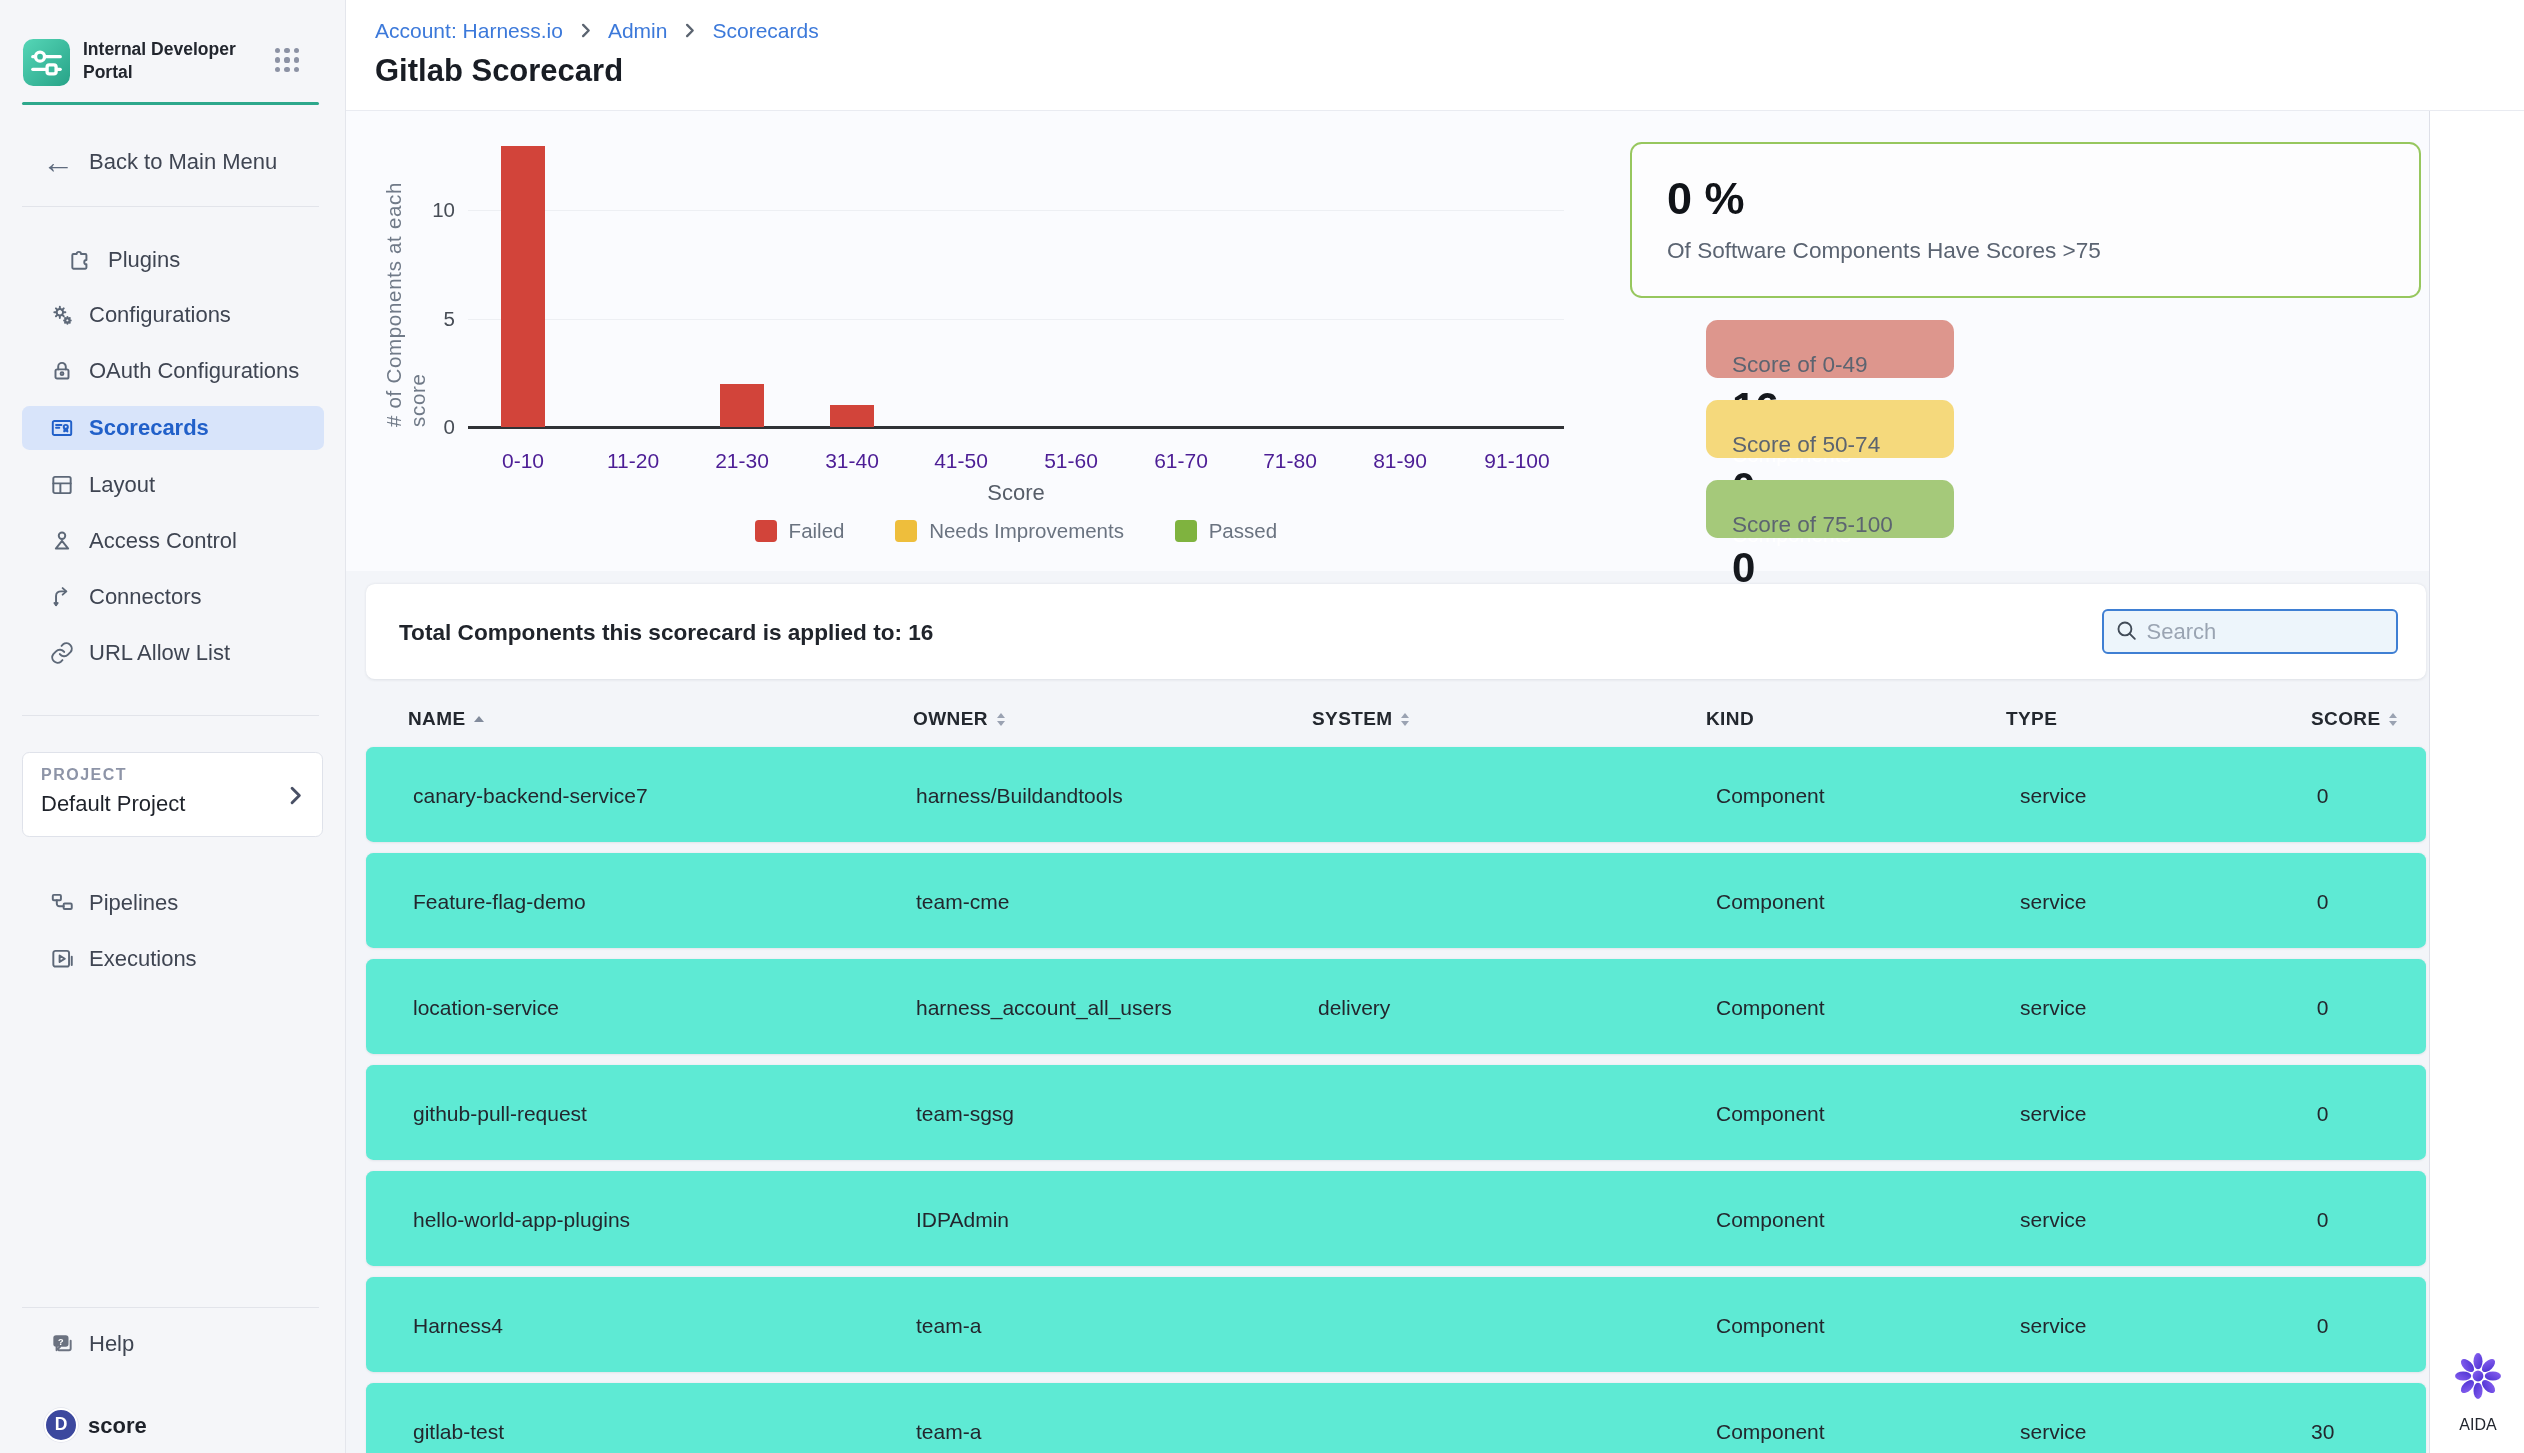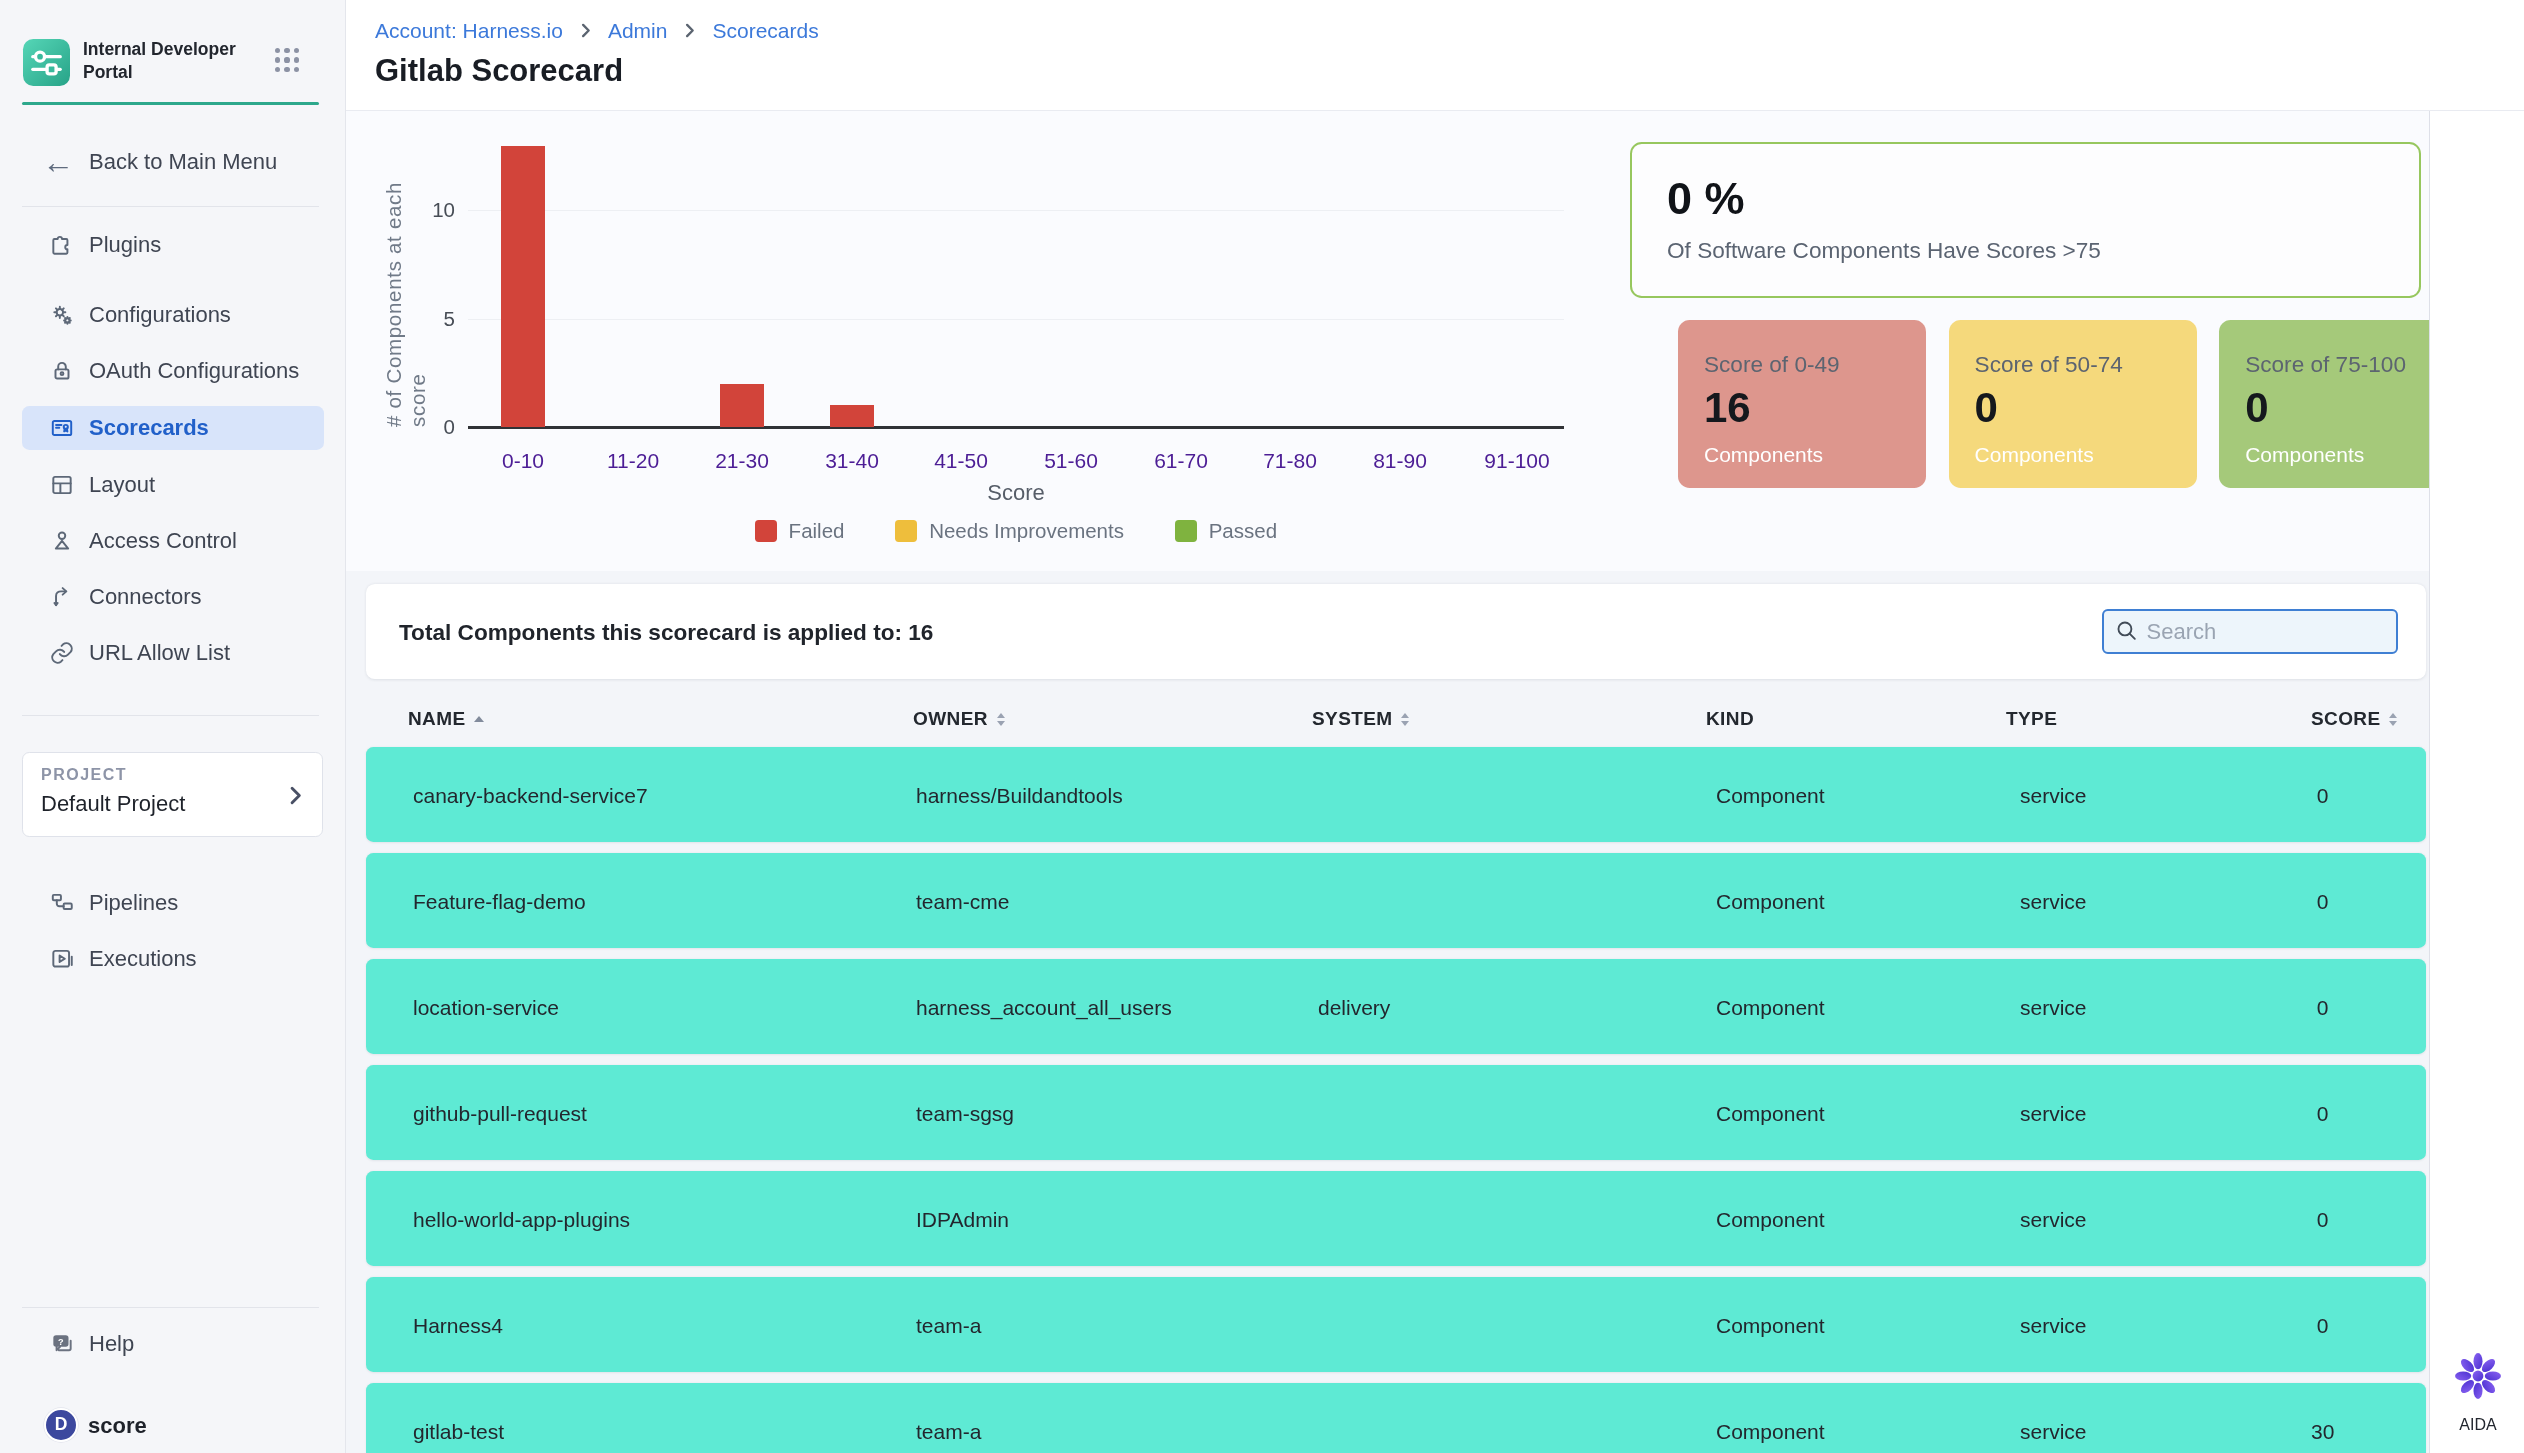--- a/index.html
+++ b/index.html
@@ -64,21 +64,21 @@
   .legend { position:absolute; left:122px; top:408px; width:1096px; display:flex; justify-content:center; gap:51px; }
   .legend-item { display:flex; align-items:center; gap:11.7px; }
   .legend-swatch { width:22px; height:22px; border-radius:3.7px; }
   .legend-text { font-size:20.5px; color:#6a7380; }
 
   
   .pct-card { position:absolute; left:1284px; top:31px; width:791px; height:156px; background:#fdfdfe;
               border:2.2px solid #97c75e; border-radius:11.7px; }
   .pct-value { position:absolute; left:35px; top:29px; font-size:45px; font-weight:bold; color:#101318; }
   .pct-caption { position:absolute; left:35px; top:94px; font-size:22.6px; color:#5b6472; }
-  .stat-cards { position:absolute; left:1332px; top:209px; width:791px; height:218px; display:flex; gap:22.6px; }
+  .stat-cards { position:absolute; left:1360px; top:209px; width:791px; height:218px; display:flex; gap:22.6px;flex-direction:column; }
   .stat-card { position:relative; width:248px; height:168px; border-radius:11.7px; }
   .stat-label { position:absolute; left:26px; top:32px; font-size:22.6px; color:#5c6470; }
   .stat-value { position:absolute; left:26px; top:64px; font-size:42px; font-weight:bold; color:#15181d; }
   .stat-caption { position:absolute; left:26px; top:123px; font-size:21px; color:#fff; }
 
   
   .summary-panel { position:absolute; left:20px; top:473px; width:2060px; height:95px; background:#fff;
                    border-radius:8.8px; box-shadow:0 0.7px 2.9px rgba(30,40,60,.10); }
   .summary-text { position:absolute; left:33px; top:36px; font-size:22.6px; font-weight:bold; color:#20242b; }
   .search-box { position:absolute; right:28px; top:25px; width:296px; height:45px; background:#edf5fb;
@@ -137,21 +137,21 @@
         <i></i>
     </div>
     <div class="teal-line"></div>
 
     <div class="side-item" style="top:134px;">
       <span class="ic" style="left:44px;font-size:32px;color:#5f6b7e;">←</span>
       <span class="lbl">Back to Main Menu</span>
     </div>
     <div class="side-div" style="top:206px;"></div>
 
-    <div class="side-item" style="top:217px;">
+    <div class="side-item" style="top:232px;margin-left:19px;">
       <span class="ic">
         <svg class="lineic" width="26" height="26" viewBox="0 0 24 24">
             <path d="M8 6.5a2 2 0 0 1 4 0h4a1 1 0 0 1 1 1v4.5a2 2 0 0 0 0 4V19a1 1 0 0 1-1 1H5a1 1 0 0 1-1-1V7.5a1 1 0 0 1 1-1z"></path>
           </svg>
       </span>
       <span class="lbl">Plugins</span>
     </div>
 
     <div class="side-item" style="top:287px;">
       <span class="ic">

